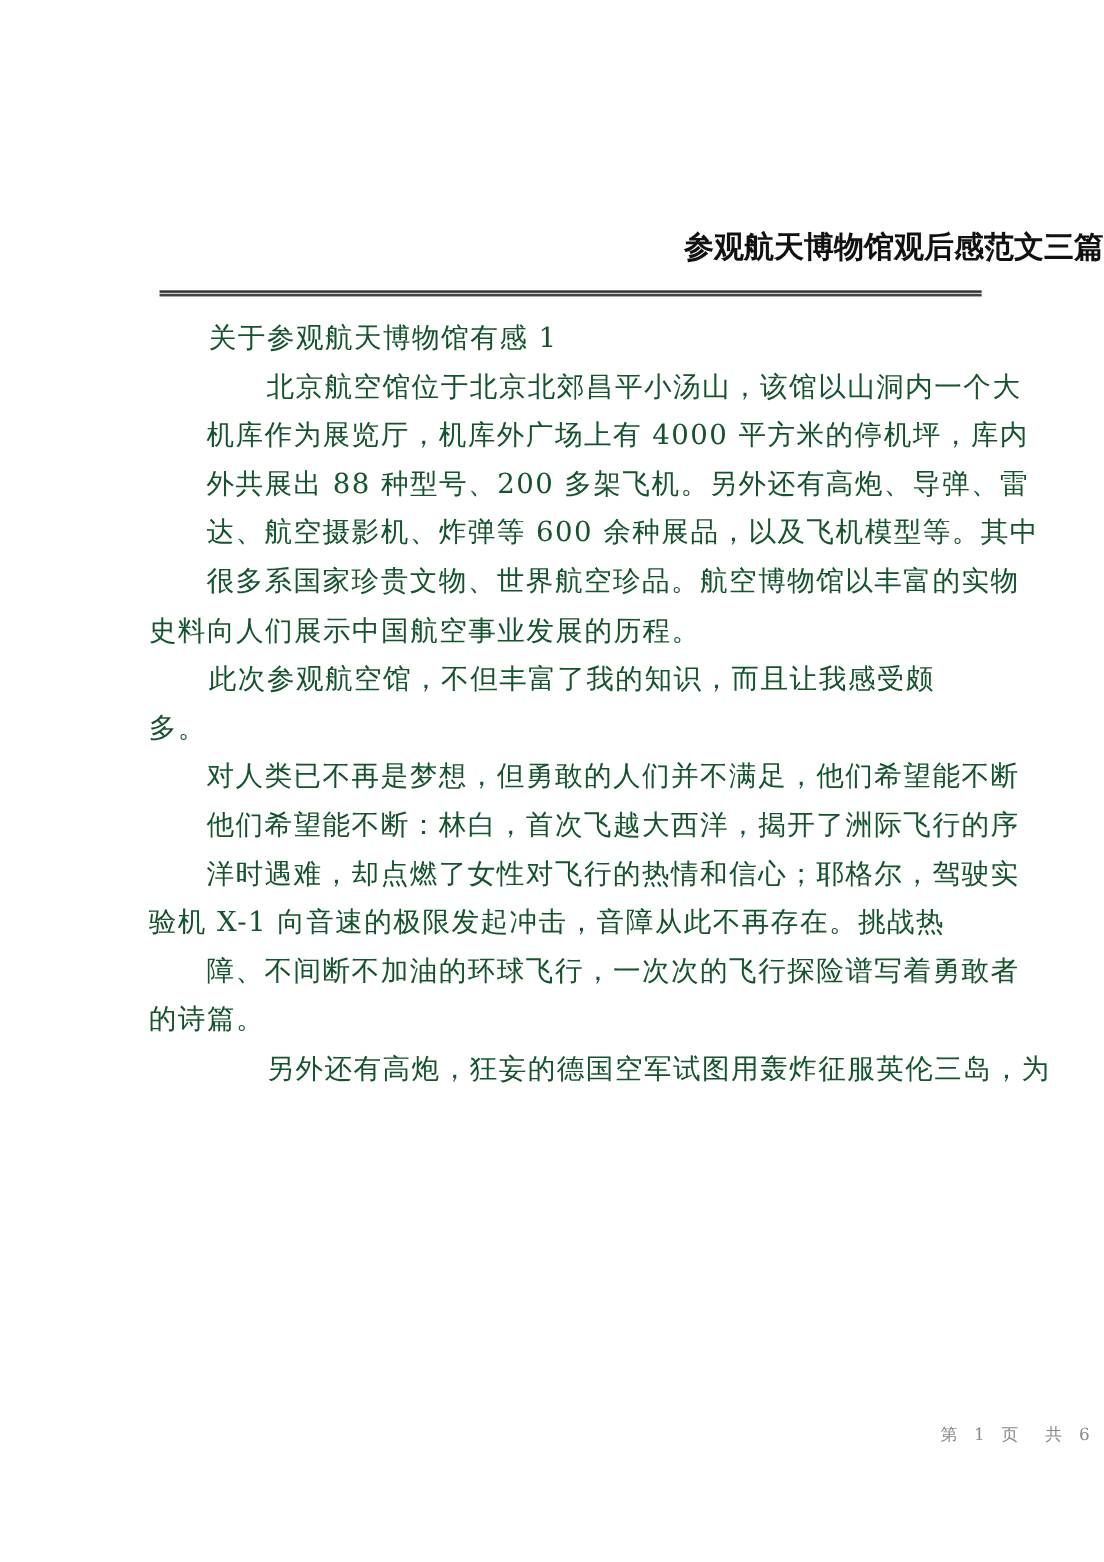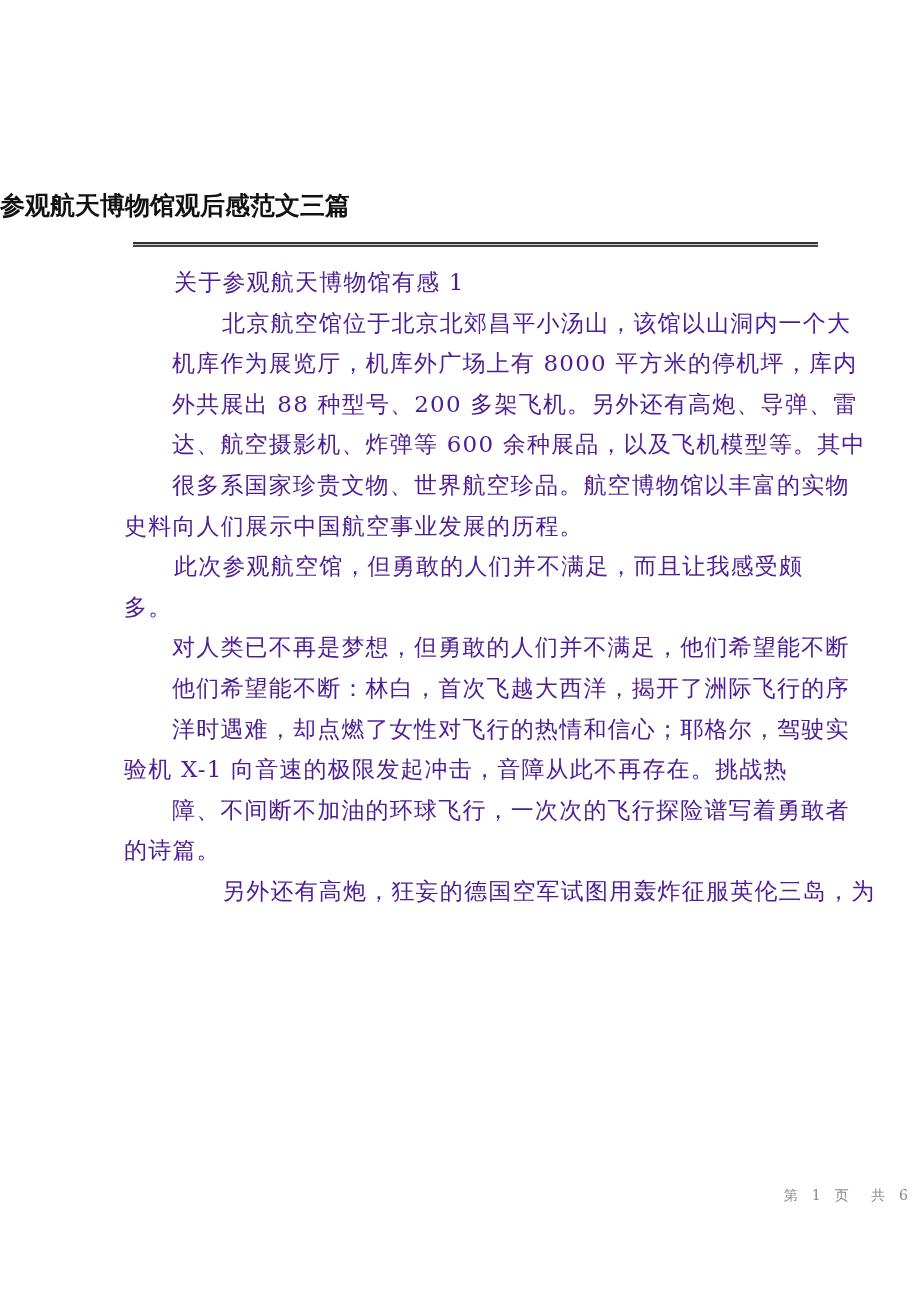--- a/index.html
+++ b/index.html
@@ -19,21 +19,21 @@
       position: absolute;
       left: 0; top: 0;
       width: 920px;
       height: 1302px;
     }
     .doc-title {
       position: absolute;
       left: 0;
       top: 186px;
       width: 920px;
-      text-align: left;
+      text-align: right;
       font-family: "DejaVu Sans", "Liberation Sans", sans-serif;
       font-weight: bold;
       font-size: 25px;
       line-height: 40px;
       color: #111;
       letter-spacing: 0px;
     }
     .title-rule {
       position: absolute;
       left: 133px;
@@ -50,21 +50,21 @@
       left: 124px;
       top: 262px;
       width: 694px;
     }
     .line {
       height: 40.6px;
       line-height: 40.6px;
       font-size: 23px;
       white-space: nowrap;
       letter-spacing: 1.2px;
-      color: #4c1d95;
+      color: #14532d;
     }
     .line.indent {
       padding-left: 50px;
     }
     .line.justify {
       text-align: justify;
       text-align-last: justify;
       margin-left: 48px;
     }
     .footer {
@@ -84,26 +84,26 @@
 </head>
 <body>
 
 <div class="page">
   <div class="doc-title">参观航天博物馆观后感范文三篇</div>
   <div class="title-rule"></div>
 
   <div class="body-text">
     <div class="line indent">关于参观航天博物馆有感 1</div>
     <div class="line indent justify">北京航空馆位于北京北郊昌平小汤山，该馆以山洞内一个大</div>
-    <div class="line justify">机库作为展览厅，机库外广场上有 8000 平方米的停机坪，库内</div>
+    <div class="line justify">机库作为展览厅，机库外广场上有 4000 平方米的停机坪，库内</div>
     <div class="line justify">外共展出 88 种型号、200  多架飞机。另外还有高炮、导弹、雷</div>
     <div class="line justify">达、航空摄影机、炸弹等 600 余种展品，以及飞机模型等。其中</div>
     <div class="line justify">很多系国家珍贵文物、世界航空珍品。航空博物馆以丰富的实物</div>
     <div class="line">史料向人们展示中国航空事业发展的历程。</div>
-    <div class="line indent">此次参观航空馆，但勇敢的人们并不满足，而且让我感受颇</div>
+    <div class="line indent">此次参观航空馆，不但丰富了我的知识，而且让我感受颇</div>
     <div class="line">多。</div>
     <div class="line justify">对人类已不再是梦想，但勇敢的人们并不满足，他们希望能不断</div>
     <div class="line justify">他们希望能不断：林白，首次飞越大西洋，揭开了洲际飞行的序</div>
     <div class="line justify">洋时遇难，却点燃了女性对飞行的热情和信心；耶格尔，驾驶实</div>
     <div class="line">验机 X-1 向音速的极限发起冲击，音障从此不再存在。挑战热</div>
     <div class="line justify">障、不间断不加油的环球飞行，一次次的飞行探险谱写着勇敢者</div>
     <div class="line">的诗篇。</div>
     <div class="line indent justify">另外还有高炮，狂妄的德国空军试图用轰炸征服英伦三岛，为</div>
   </div>
 

